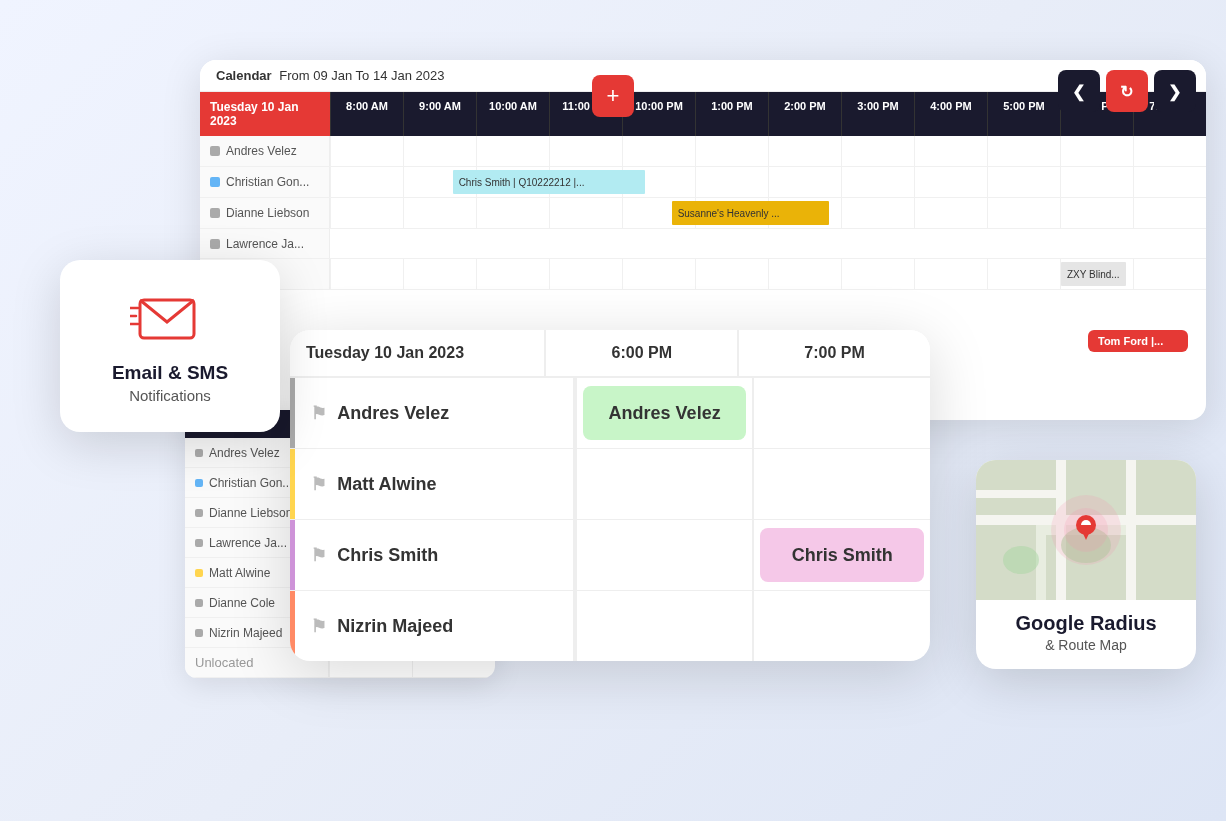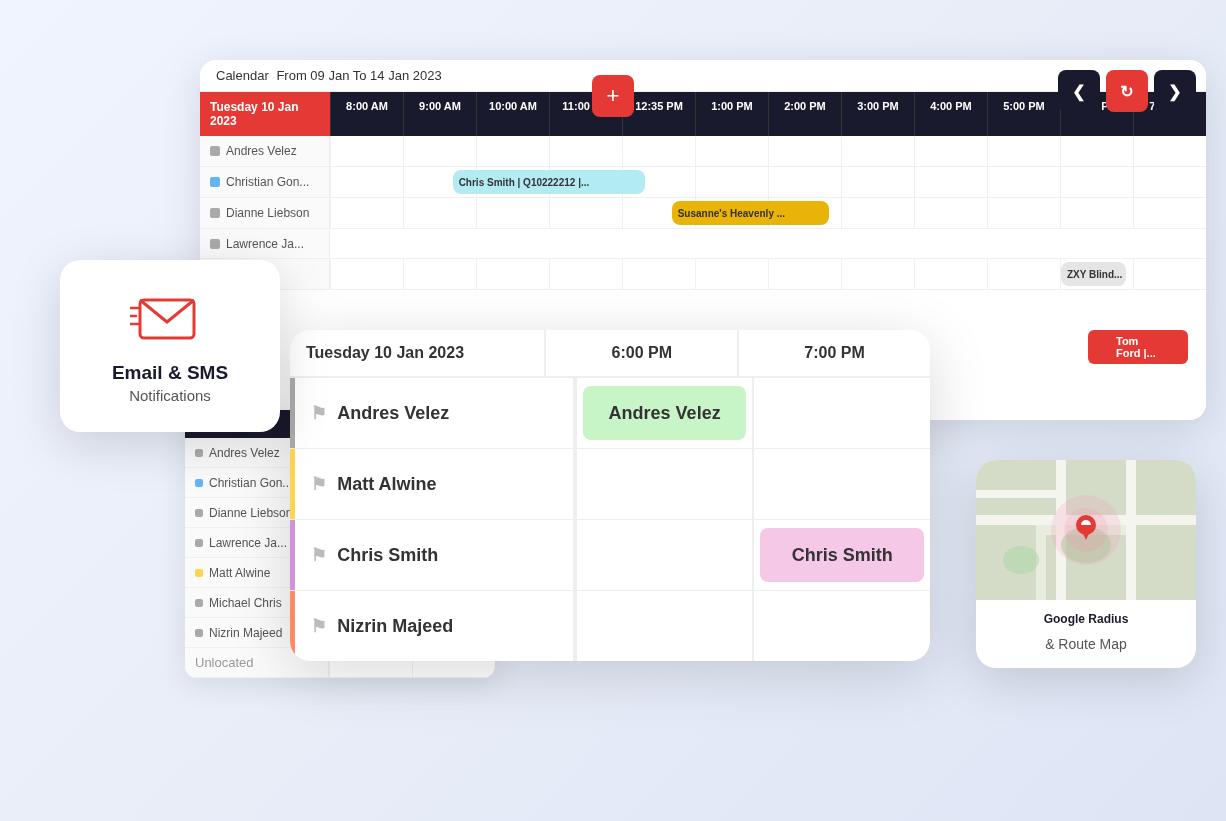--- a/index.html
+++ b/index.html
@@ -70,21 +70,21 @@
       overflow: hidden;
       z-index: 10;
     }
     .calendar-header-bar {
       padding: 8px 16px;
       background: #fff;
       border-bottom: 1px solid #eee;
       font-size: 13px;
       color: #555;
     }
-    .calendar-header-bar span { font-weight: 400; color: #333; }
+    .calendar-header-bar span { font-weight: 700; color: #333; }
 
     .calendar-time-header {
       display: flex;
       background: #1a1a2e;
       color: #fff;
       font-size: 11px;
       font-weight: 600;
     }
     .cal-th-date {
       width: 130px;
@@ -133,26 +133,26 @@
     }
     .cal-cell {
       flex: 1;
       border-left: 1px solid #f0f0f0;
       min-height: 30px;
     }
     .cal-event {
       position: absolute;
       top: 3px;
       height: 24px;
-      border-radius: 8px;
+      border-radius: 1px;
       display: flex;
       align-items: center;
       padding: 0 6px;
       font-size: 10px;
-      font-weight: 700;
+      font-weight: 400;
       color: #333;
       overflow: hidden;
       white-space: nowrap;
       z-index: 2;
     }
     .cal-event.cyan  { background: #b2ebf2; }
     .cal-event.pink  { background: #eab308; }
     .cal-event.teal  { background: #e5e5e5; color: #333; }
 
     
@@ -324,28 +324,28 @@
       height: 140px;
       background: #e8f0e8;
       position: relative;
       overflow: hidden;
     }
     .map-text-area {
       padding: 12px 16px 16px;
       text-align: center;
     }
     .map-title {
-      font-size: 12px;
+      font-size: 20px;
       font-weight: 800;
       color: #1a1a2e;
     }
     .map-subtitle {
       font-size: 14px;
       color: #555;
-      margin-top: 10px;
+      margin-top: 2px;
     }
 
   </style>
 </head>
 <body>
 
 <div class="nav-buttons">
   <button class="nav-btn dark">❮</button>
   <button class="nav-btn red">↻</button>
   <button class="nav-btn dark">❯</button>
@@ -357,21 +357,21 @@
   <div class="calendar-header-bar">
     <span>Calendar</span>
     <span style="font-weight:400;margin-left:4px;text-align:right;">From 09 Jan To 14 Jan 2023</span>
   </div>
   <div class="calendar-time-header">
     <div class="cal-th-date">Tuesday 10 Jan 2023</div>
     <div class="cal-th-time">8:00 AM</div>
     <div class="cal-th-time">9:00 AM</div>
     <div class="cal-th-time">10:00 AM</div>
     <div class="cal-th-time">11:00 AM</div>
-    <div class="cal-th-time">12:35 PM</div>
+    <div class="cal-th-time">10:00 PM</div>
     <div class="cal-th-time">1:00 PM</div>
     <div class="cal-th-time">2:00 PM</div>
     <div class="cal-th-time">3:00 PM</div>
     <div class="cal-th-time">4:00 PM</div>
     <div class="cal-th-time">5:00 PM</div>
     <div class="cal-th-time">6:00 PM</div>
     <div class="cal-th-time">7:00 PM</div>
   </div>
   <div class="calendar-body">
 
@@ -462,21 +462,21 @@
           <div class="cal-cell"></div>
         <div class="cal-cell" style="position:relative;">
           <div class="cal-event teal" style="left:0;width:90%;top:3px;">ZXY Blind...</div>
         </div>
         <div class="cal-cell"></div>
       </div>
     </div>
   </div>
 </div>
 
-<div style="position:absolute;top:330px;right:38px;z-index:15;background:#e53935;color:#fff;font-size:11px;font-weight:700;padding:5px 28px;border-radius:6px;width:100px;">
+<div style="position:absolute;top:330px;right:38px;z-index:15;background:#e53935;color:#fff;font-size:11px;font-weight:700;padding:5px 10px;border-radius:6px;width:100px;">
   <span>Tom Ford |...</span>
 </div>
 
 <div class="calendar-card2">
   <div class="cal2-time-header">
     <div class="cal2-th" style="flex:1.5;text-align:left;border-left:none;"></div>
     <div class="cal2-th">6:00 PM</div>
     <div class="cal2-th">7:00 PM</div>
   </div>
   <div class="cal2-body">
@@ -516,21 +516,21 @@
       <div class="cal2-name">
           <div class="color-dot" style="background:#ffd54f;width:8px;height:8px;border-radius:2px;"></div>
           <span>Matt Alwine</span>
         </div>
       <div class="cal2-cell"></div>
         <div class="cal2-cell"></div>
     </div>
     <div class="cal2-row">
       <div class="cal2-name">
           <div class="color-dot" style="background:#aaa;width:8px;height:8px;border-radius:2px;"></div>
-          <span>Michael Chris</span>
+          <span>Dianne Cole</span>
         </div>
       <div class="cal2-cell"></div>
         <div class="cal2-cell"></div>
     </div>
     <div class="cal2-row">
       <div class="cal2-name">
           <div class="color-dot" style="background:#aaa;width:8px;height:8px;border-radius:2px;"></div>
           <span>Nizrin Majeed</span>
         </div>
       <div class="cal2-cell"></div>

